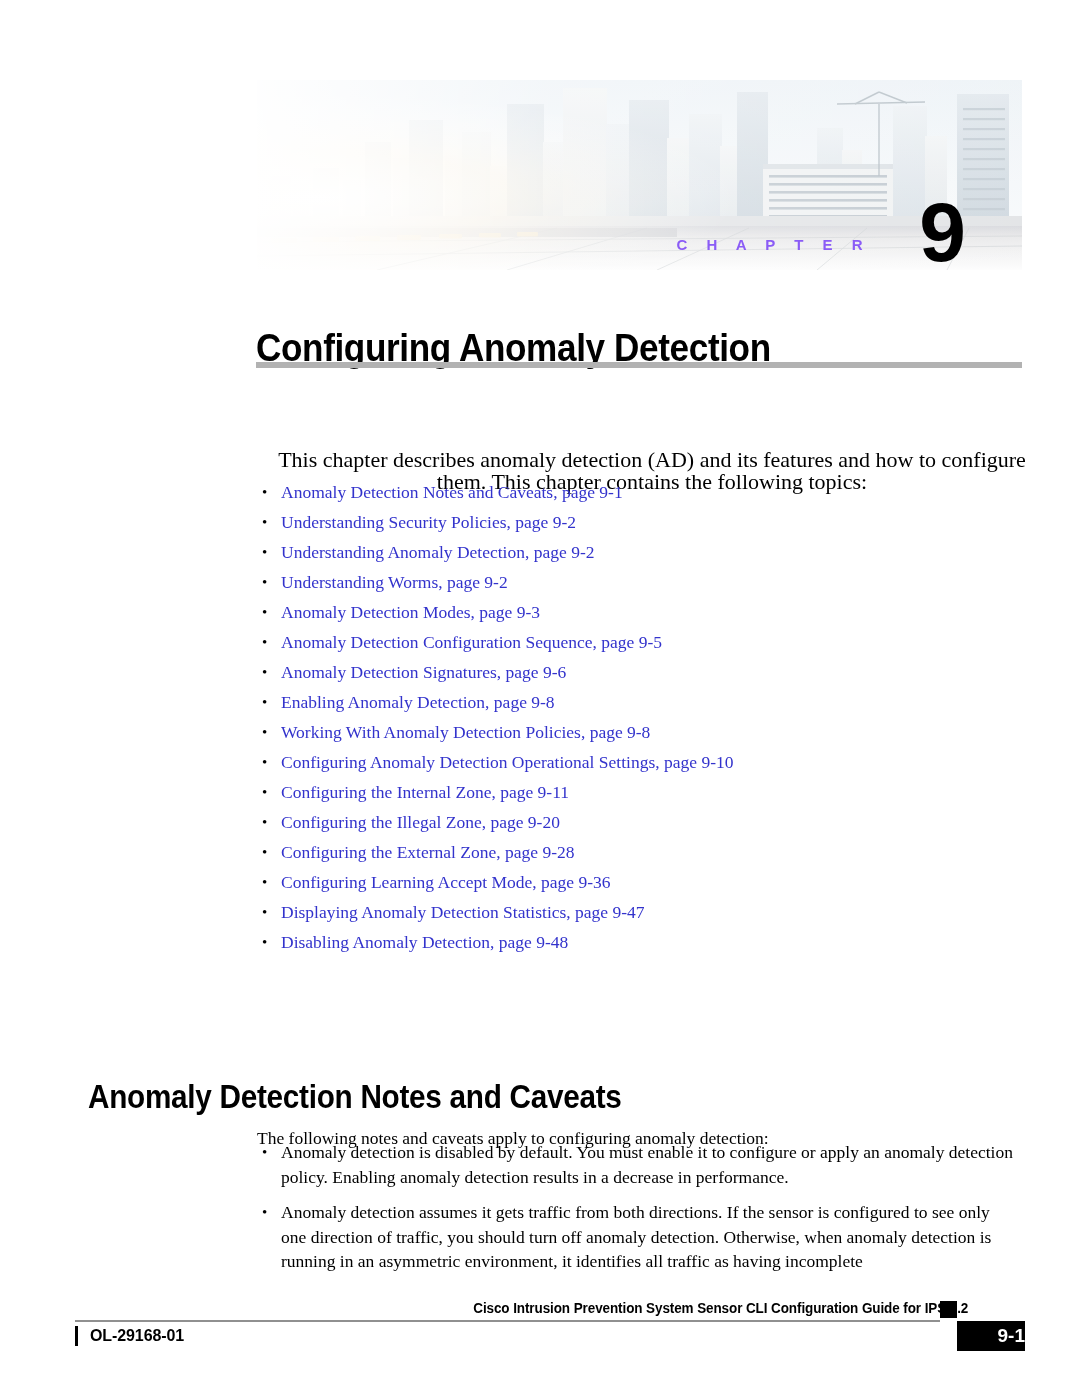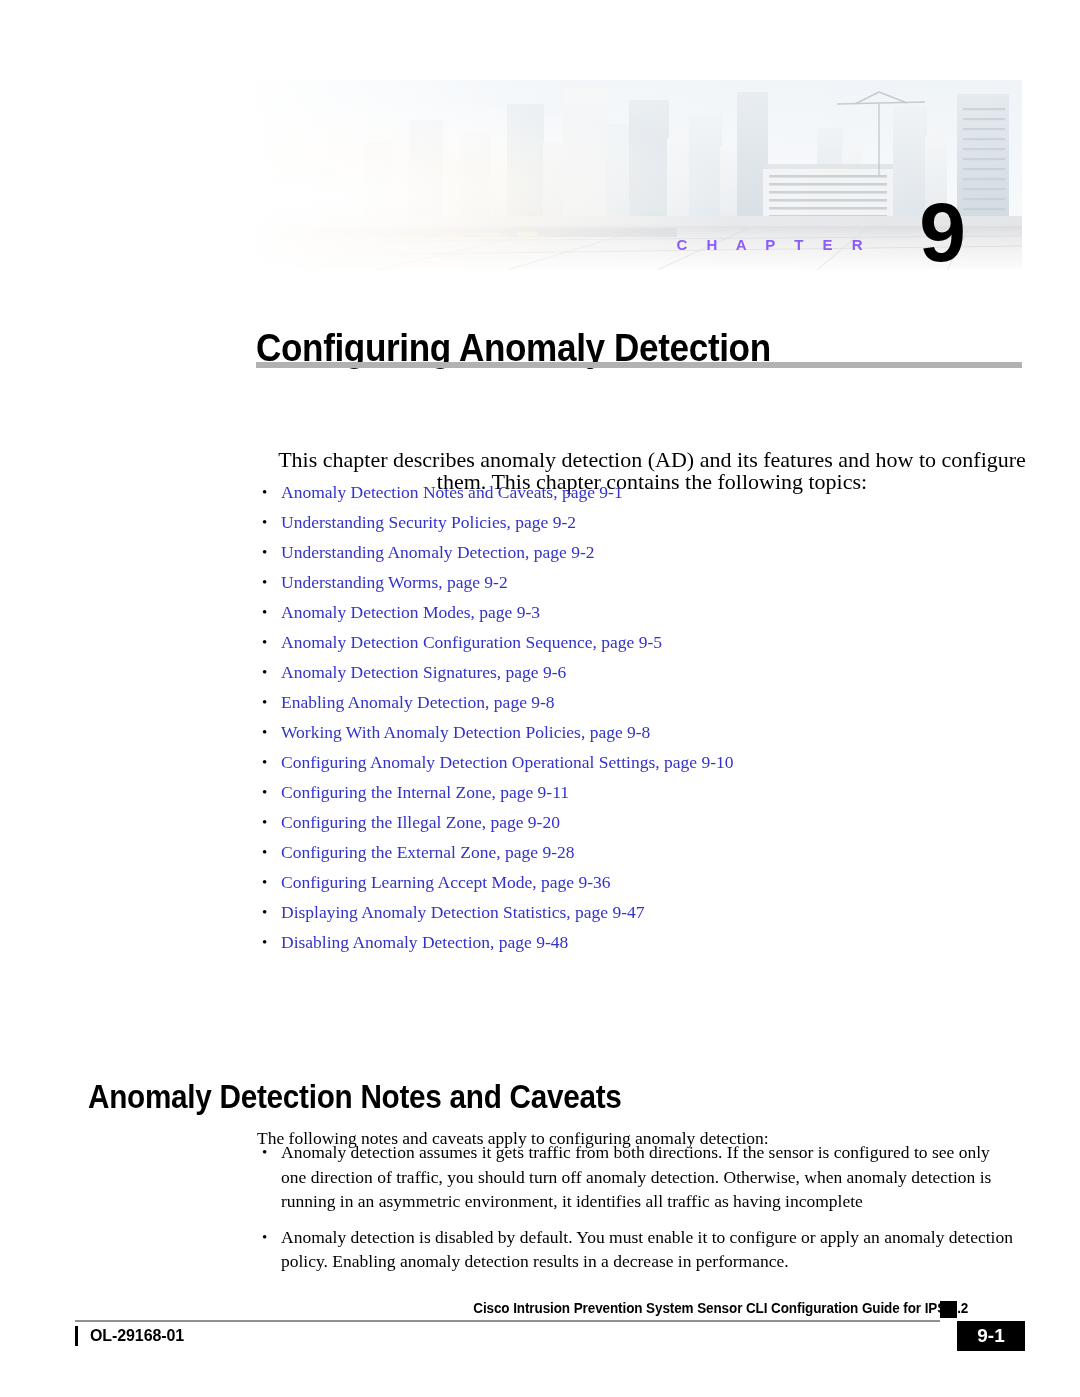--- a/index.html
+++ b/index.html
@@ -231,21 +231,21 @@
     height: 30px;
     background: #000000;
   }
   #footer-page-number {
     position: absolute;
     left: 957px;
     top: 21px;
     width: 68px;
     height: 30px;
     line-height: 30px;
-    text-align: center;
+    text-align: right;
     font-family: "Liberation Sans Narrow", "Liberation Sans", "DejaVu Sans", sans-serif;
     font-weight: bold;
     font-size: 19px;
     color: #ffffff;
   }
 </style>
 </head>
 <body>
 
 <div id="chapter-banner">
@@ -405,22 +405,22 @@
   <li><a class="toc-link">Configuring the External Zone, page 9-28</a></li>
   <li><a class="toc-link">Configuring Learning Accept Mode, page 9-36</a></li>
   <li><a class="toc-link">Displaying Anomaly Detection Statistics, page 9-47</a></li>
   <li><a class="toc-link">Disabling Anomaly Detection, page 9-48</a></li>
 </ul>
 
 <h2 id="section-heading">Anomaly Detection Notes and Caveats</h2>
 <p id="section-intro">The following notes and caveats apply to configuring anomaly detection:</p>
 
 <ul id="caveat-list" class="doc-list">
+  <li>Anomaly detection is disabled by default. You must enable it to configure or apply an anomaly detection policy. Enabling anomaly detection results in a decrease in performance.</li>
   <li>Anomaly detection assumes it gets traffic from both directions. If the sensor is configured to see only one direction of traffic, you should turn off anomaly detection. Otherwise, when anomaly detection is running in an asymmetric environment, it identifies all traffic as having incomplete</li>
-  <li>Anomaly detection is disabled by default. You must enable it to configure or apply an anomaly detection policy. Enabling anomaly detection results in a decrease in performance.</li>
 </ul>
 
 <div id="footer">
   <div id="footer-guide-title">Cisco Intrusion Prevention System Sensor CLI Configuration Guide for IPS 7.2</div>
   <div id="footer-square"></div>
   <div id="footer-rule"></div>
   <div id="footer-left-tick"></div>
   <div id="footer-doc-id">OL-29168-01</div>
   <div id="footer-page-box"></div>
   <div id="footer-page-number">9-1</div>

